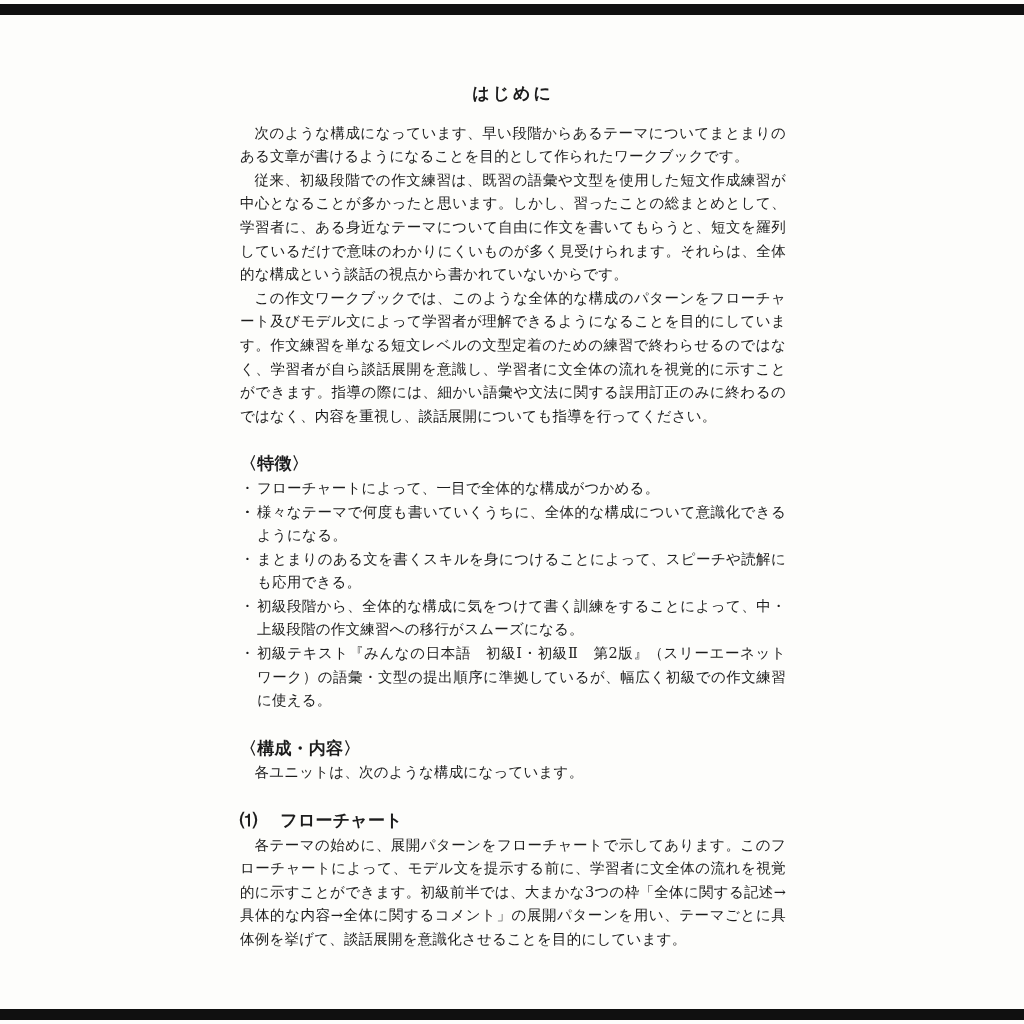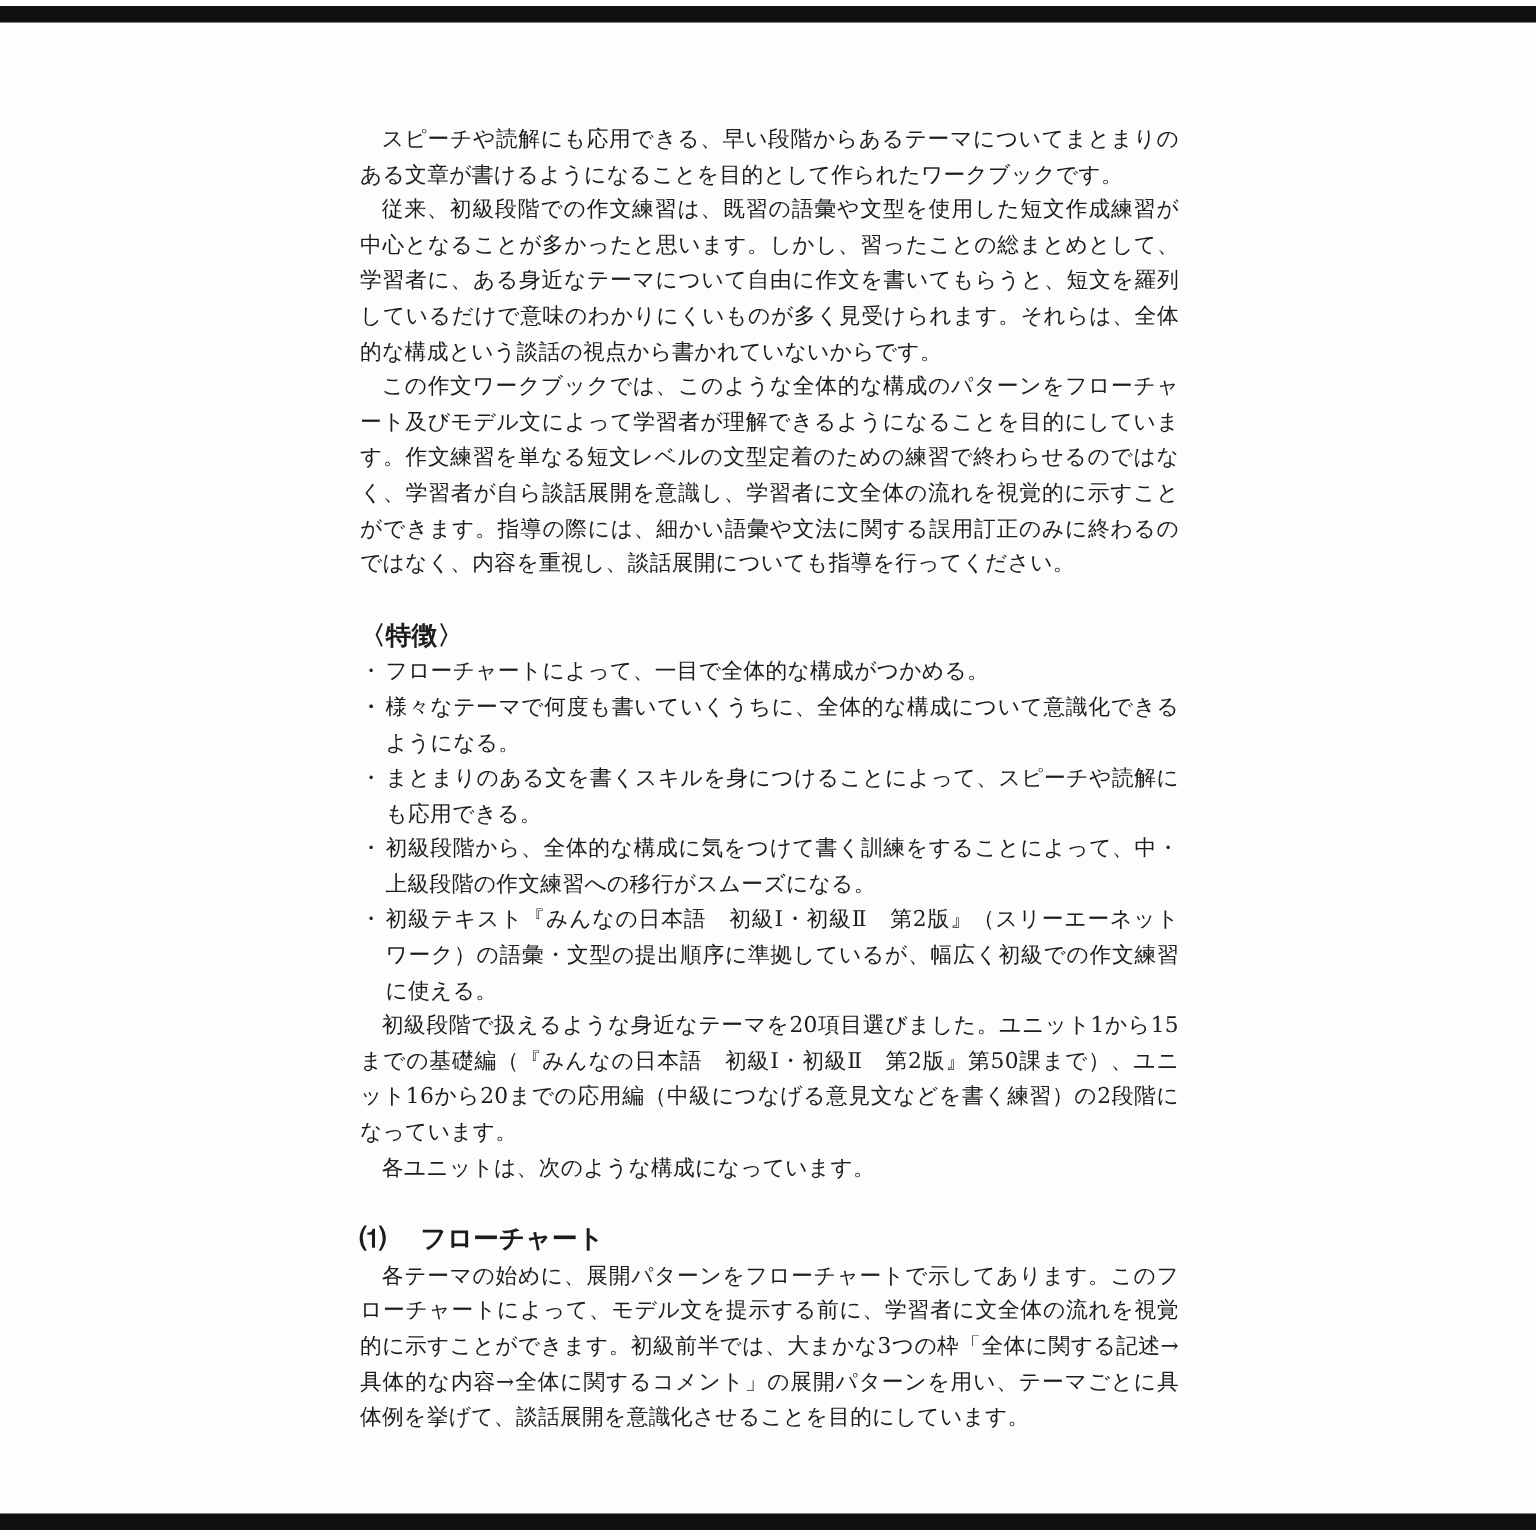--- a/index.html
+++ b/index.html
@@ -71,23 +71,24 @@
     top: 0;
   }
 </style>
 </head>
 <body>
 
 <div class="stage">
   <div class="scan-bar scan-bar-top"></div>
 
   <main class="content">
+    <h1 class="title">はじめに</h1>
 
     <section>
-      <p class="para">スピーチや読解にも応用できる、早い段階からあるテーマについてまとまりのある文章が書けるようになることを目的として作られたワークブックです。</p>
+      <p class="para">次のような構成になっています、早い段階からあるテーマについてまとまりのある文章が書けるようになることを目的として作られたワークブックです。</p>
       <p class="para">従来、初級段階での作文練習は、既習の語彙や文型を使用した短文作成練習が中心となることが多かったと思います。しかし、習ったことの総まとめとして、学習者に、ある身近なテーマについて自由に作文を書いてもらうと、短文を羅列しているだけで意味のわかりにくいものが多く見受けられます。それらは、全体的な構成という談話の視点から書かれていないからです。</p>
       <p class="para">この作文ワークブックでは、このような全体的な構成のパターンをフローチャート及びモデル文によって学習者が理解できるようになることを目的にしています。作文練習を単なる短文レベルの文型定着のための練習で終わらせるのではなく、学習者が自ら談話展開を意識し、学習者に文全体の流れを視覚的に示すことができます。指導の際には、細かい語彙や文法に関する誤用訂正のみに終わるのではなく、内容を重視し、談話展開についても指導を行ってください。</p>
     </section>
 
     <h2 class="heading">〈特徴〉</h2>
     <ul class="features">
       <li class="feature">
         <span class="bullet">・</span>
         <span>フローチャートによって、一目で全体的な構成がつかめる。</span>
       </li>
@@ -105,22 +106,22 @@
       <li class="feature">
         <span class="bullet">・</span>
         <span>初級段階から、全体的な構成に気をつけて書く訓練をすることによって、中・上級段階の作文練習への移行がスムーズになる。</span>
       </li>
       <li class="feature">
         <span class="bullet">・</span>
         <span>初級テキスト『みんなの日本語　初級Ⅰ・初級Ⅱ　第2版』（スリーエーネットワーク）の語彙・文型の提出順序に準拠しているが、幅広く初級での作文練習に使える。</span>
       </li>
     </ul>
 
+    <h2 class="heading">〈構成・内容〉</h2>
     <section>
-      <p class="para">初級段階で扱えるような身近なテーマを20項目選びました。ユニット1から15までの基礎編（『みんなの日本語　初級Ⅰ・初級Ⅱ　第2版』第50課まで）、ユニット16から20までの応用編（中級につなげる意見文などを書く練習）の2段階になっています。</p>
       <p class="para">各ユニットは、次のような構成になっています。</p>
     </section>
 
     <h2 class="heading">
       <span>⑴</span>
       <span class="head-label">フローチャート</span>
     </h2>
     <p class="para">各テーマの始めに、展開パターンをフローチャートで示してあります。このフローチャートによって、モデル文を提示する前に、学習者に文全体の流れを視覚的に示すことができます。初級前半では、大まかな3つの枠「全体に関する記述→具体的な内容→全体に関するコメント」の展開パターンを用い、テーマごとに具体例を挙げて、談話展開を意識化させることを目的にしています。</p>
 
   </main>

